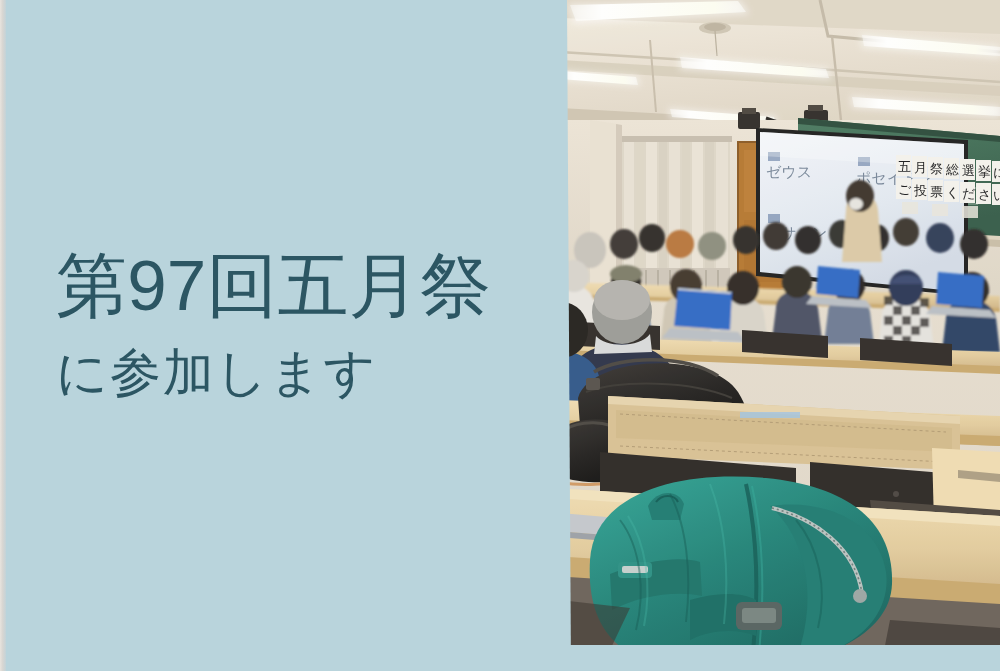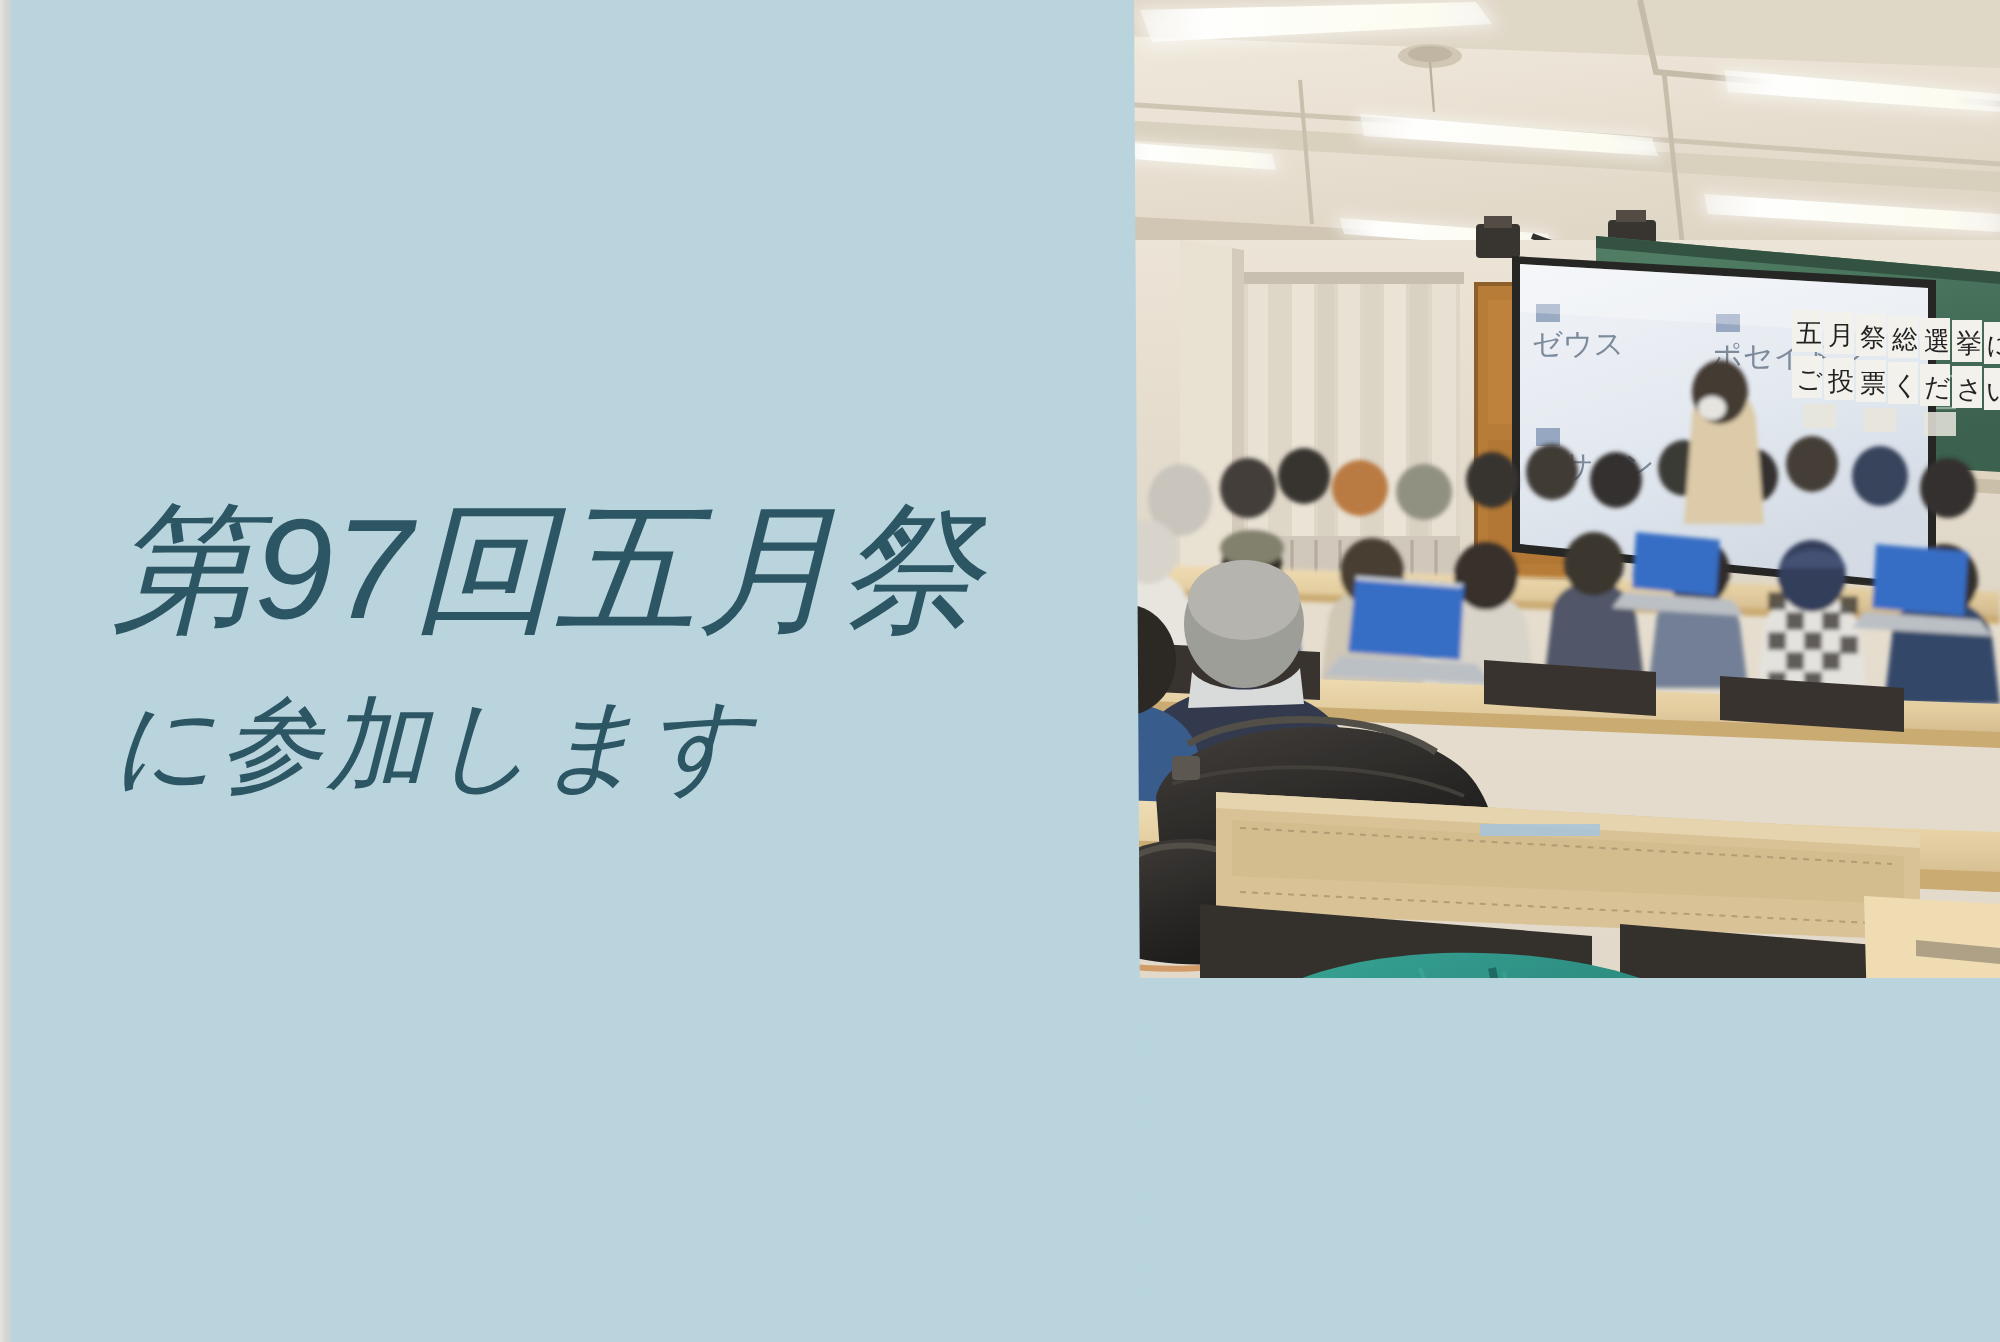--- a/index.html
+++ b/index.html
@@ -40,31 +40,30 @@
     color: #2c5663;
     line-height: 1.42;
     letter-spacing: 0.01em;
   }
   .head-line {
     display: block;
     font-size: 71px;
     font-weight: 400;
     white-space: nowrap;
     color: #2c5663;
-    font-style: italic;
   }
   .head-line.line2 {
     letter-spacing: 0.035em;
     font-size: 51px;
   }
   
   #photo-wrap {
     position: absolute;
     left: 560px; top: 0;
-    width: 440px; height: 489px;
+    width: 440px; height: 645px;
     overflow: hidden;
     z-index: 1;
   }
   #photo-svg { display: block; }
 </style>
 </head>
 <body>
 
 <div id="banner">
 

